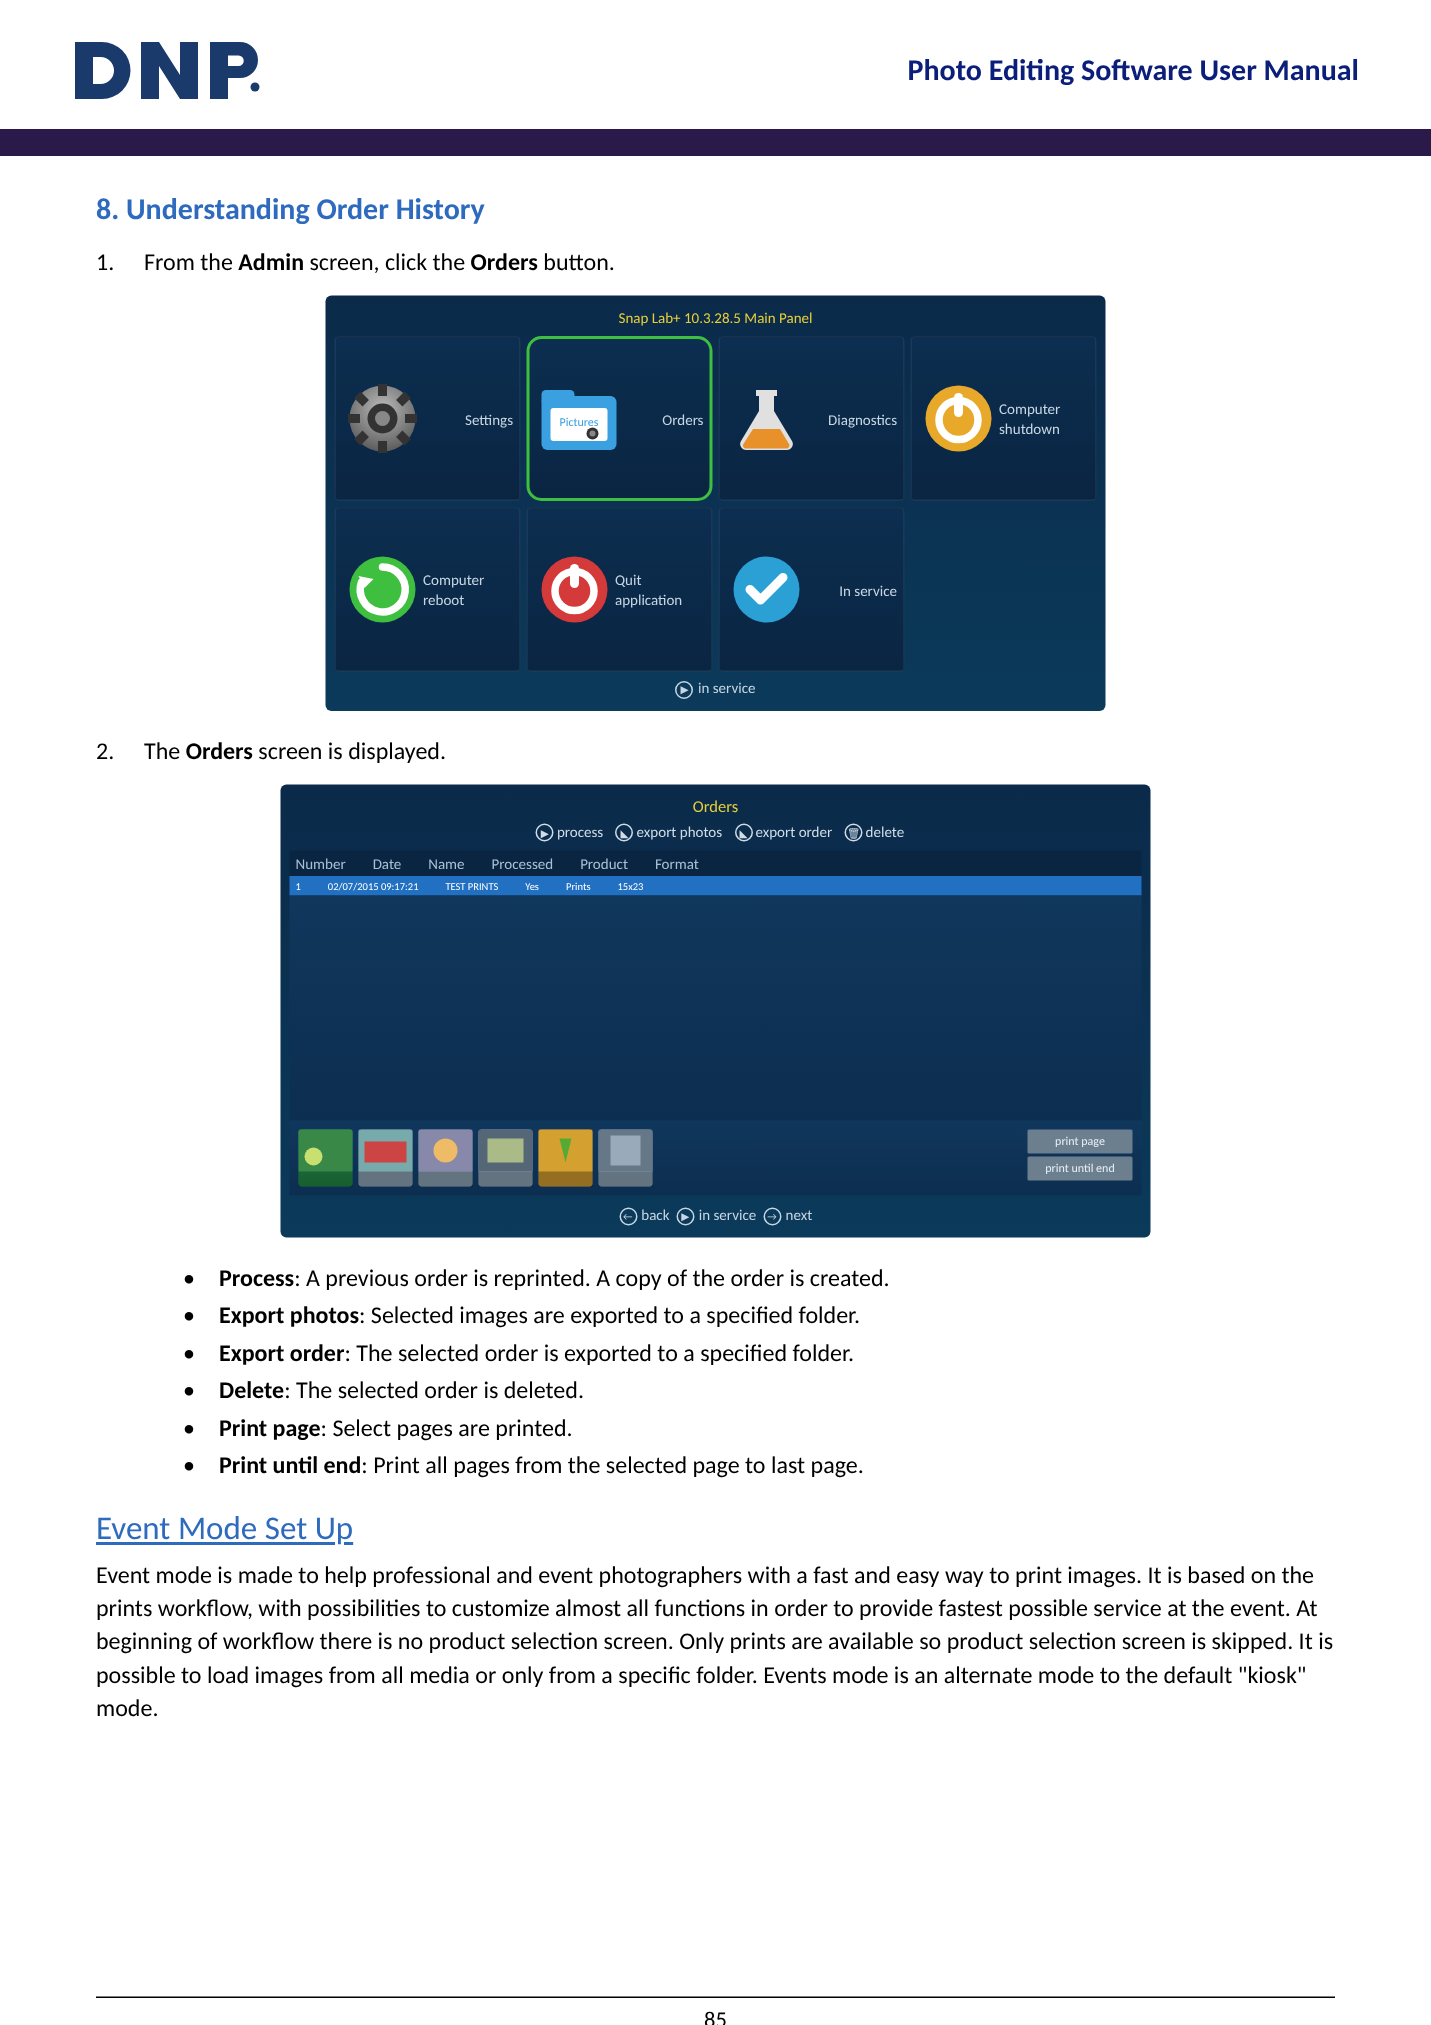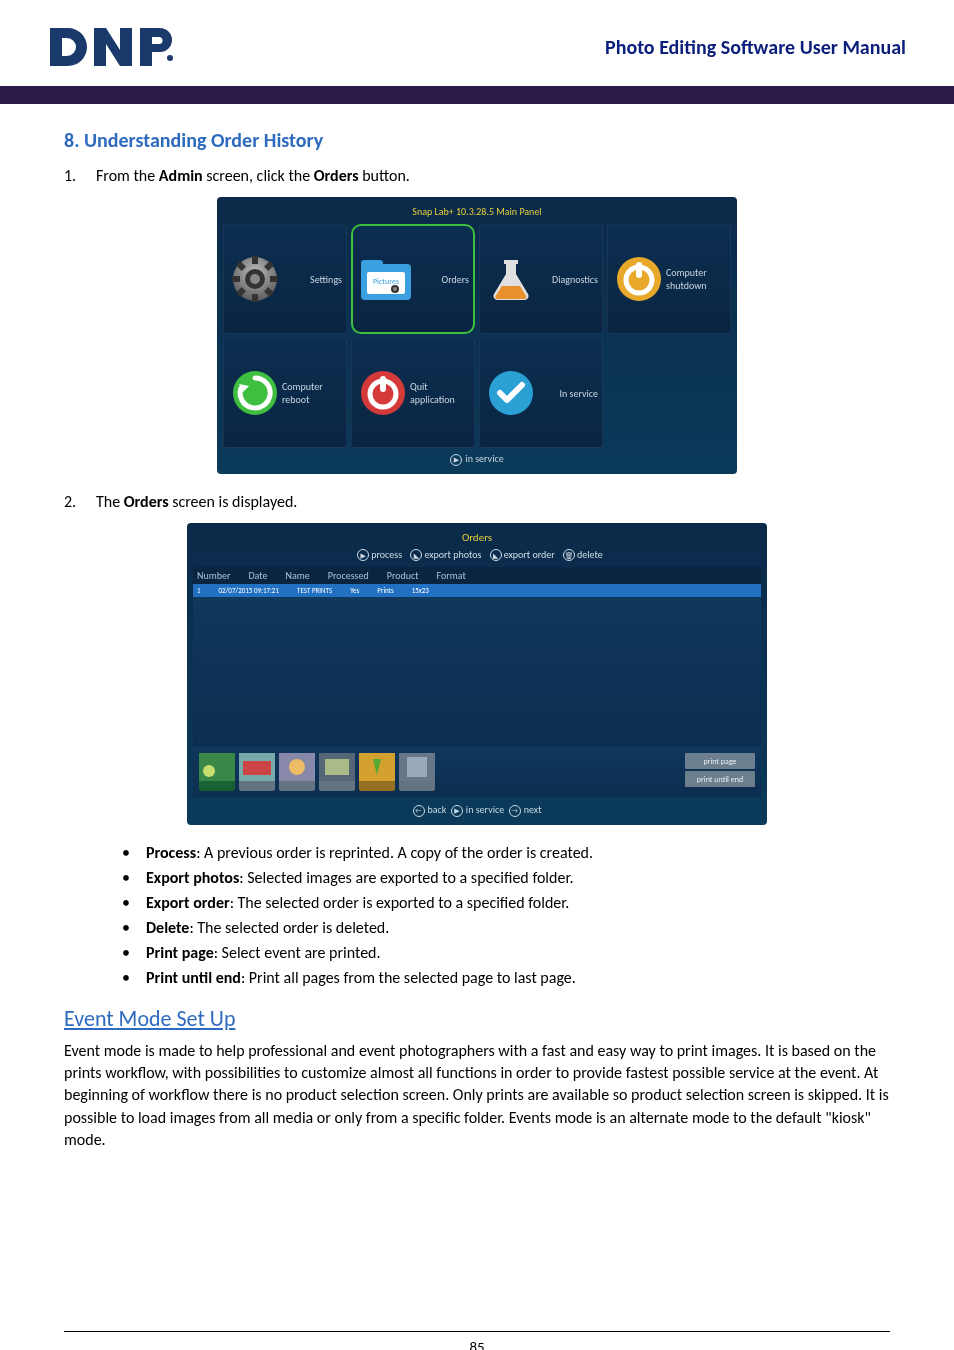--- a/index.html
+++ b/index.html
@@ -294,21 +294,21 @@
     <div class="bullet-item">
         <div class="bullet-dot">•</div>
         <div><span class="bold">Export order</span><span>: The selected order is exported to a specified folder.</span></div>
       </div>
     <div class="bullet-item">
         <div class="bullet-dot">•</div>
         <div><span class="bold">Delete</span><span>: The selected order is deleted.</span></div>
       </div>
     <div class="bullet-item">
         <div class="bullet-dot">•</div>
-        <div><span class="bold">Print page</span><span>: Select event are printed.</span></div>
+        <div><span class="bold">Print page</span><span>: Select pages are printed.</span></div>
       </div>
     <div class="bullet-item">
         <div class="bullet-dot">•</div>
         <div><span class="bold">Print until end</span><span>: Print all pages from the selected page to last page.</span></div>
       </div>
   </div>
 
   <div class="h-sub">Event Mode Set Up</div>
   <div class="para">Event mode is made to help professional and event photographers with a fast and easy way to print images. It is based on the prints workflow, with possibilities to customize almost all functions in order to provide fastest possible service at the event. At beginning of workflow there is no product selection screen. Only prints are available so product selection screen is skipped. It is possible to load images from all media or only from a specific folder. Events mode is an alternate mode to the default "kiosk" mode.</div>
 

